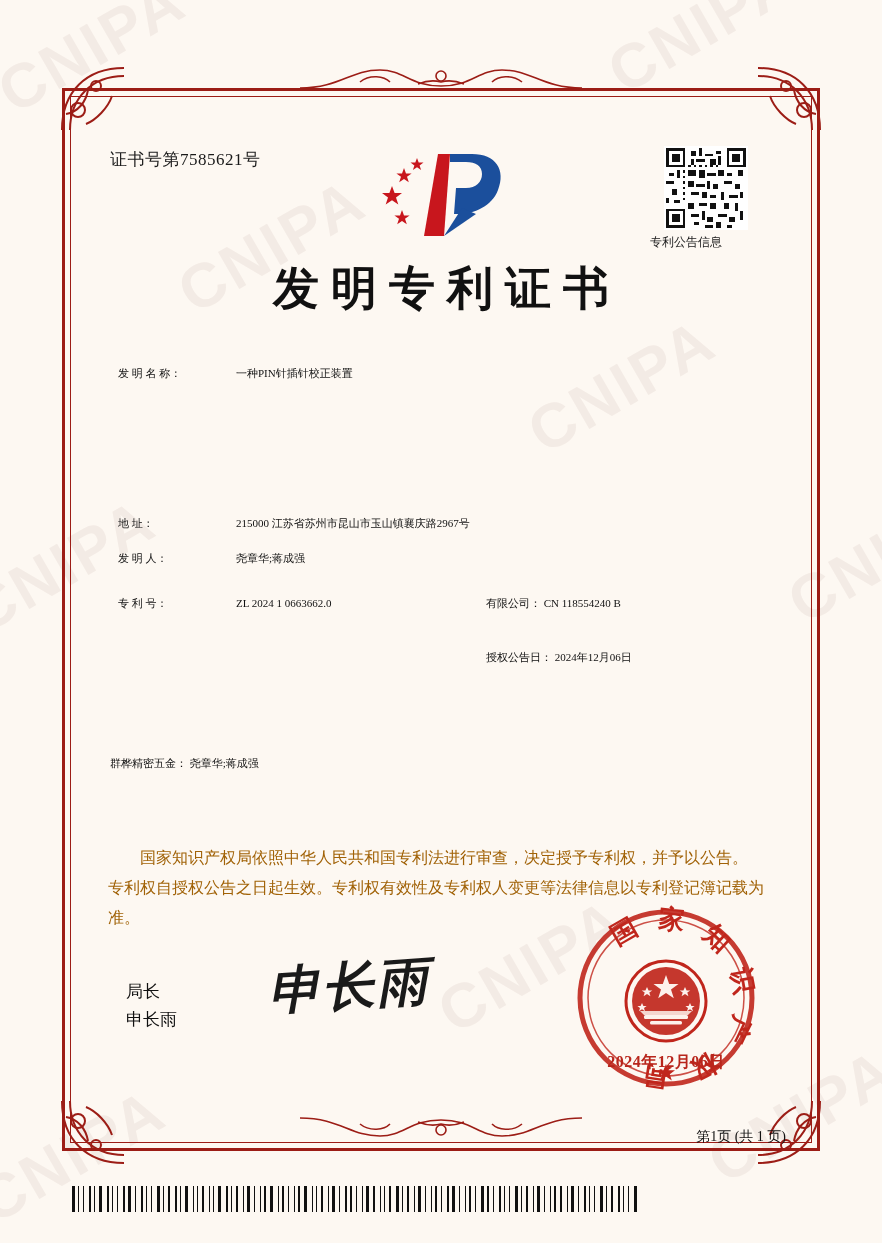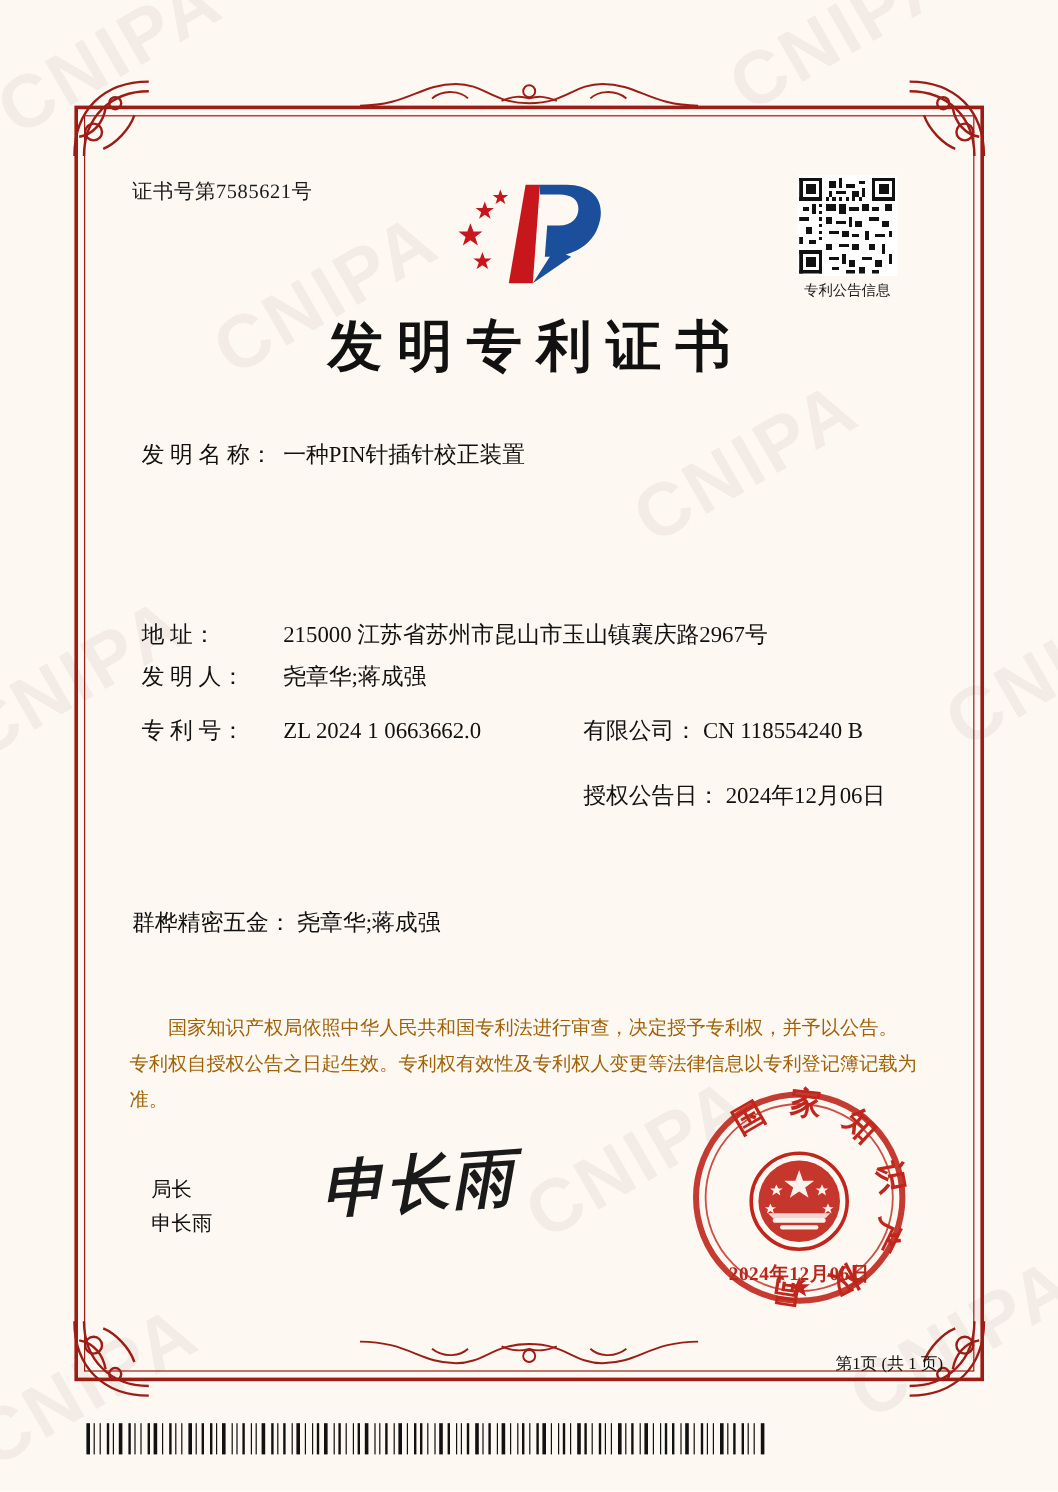--- a/index.html
+++ b/index.html
@@ -115,42 +115,42 @@
     background: #fff;
     padding: 2px;
     box-sizing: border-box;
   }
   .qr-canvas { display: block; }
   .qr-caption {
     position: absolute;
     left: 650px;
     top: 234px;
     width: 112px;
-    text-align: center;
+    text-align: left;
     font-size: 12px;
     color: #1a1a1a;
   }
 
   .doc-title {
     position: absolute;
     left: 0;
     top: 258px;
     width: 882px;
     text-align: center;
     font-size: 46px;
     font-weight: bold;
     letter-spacing: 12px;
     color: #111;
     text-indent: 12px;
   }
 
   
   .field {
     position: absolute;
-    font-size: 19px;
+    font-size: 11px;
     color: #111;
     white-space: nowrap;
   }
   .field .lbl {
     display: inline-block;
     color: #111;
   }
   .field .val {
     display: inline-block;
     color: #111;

